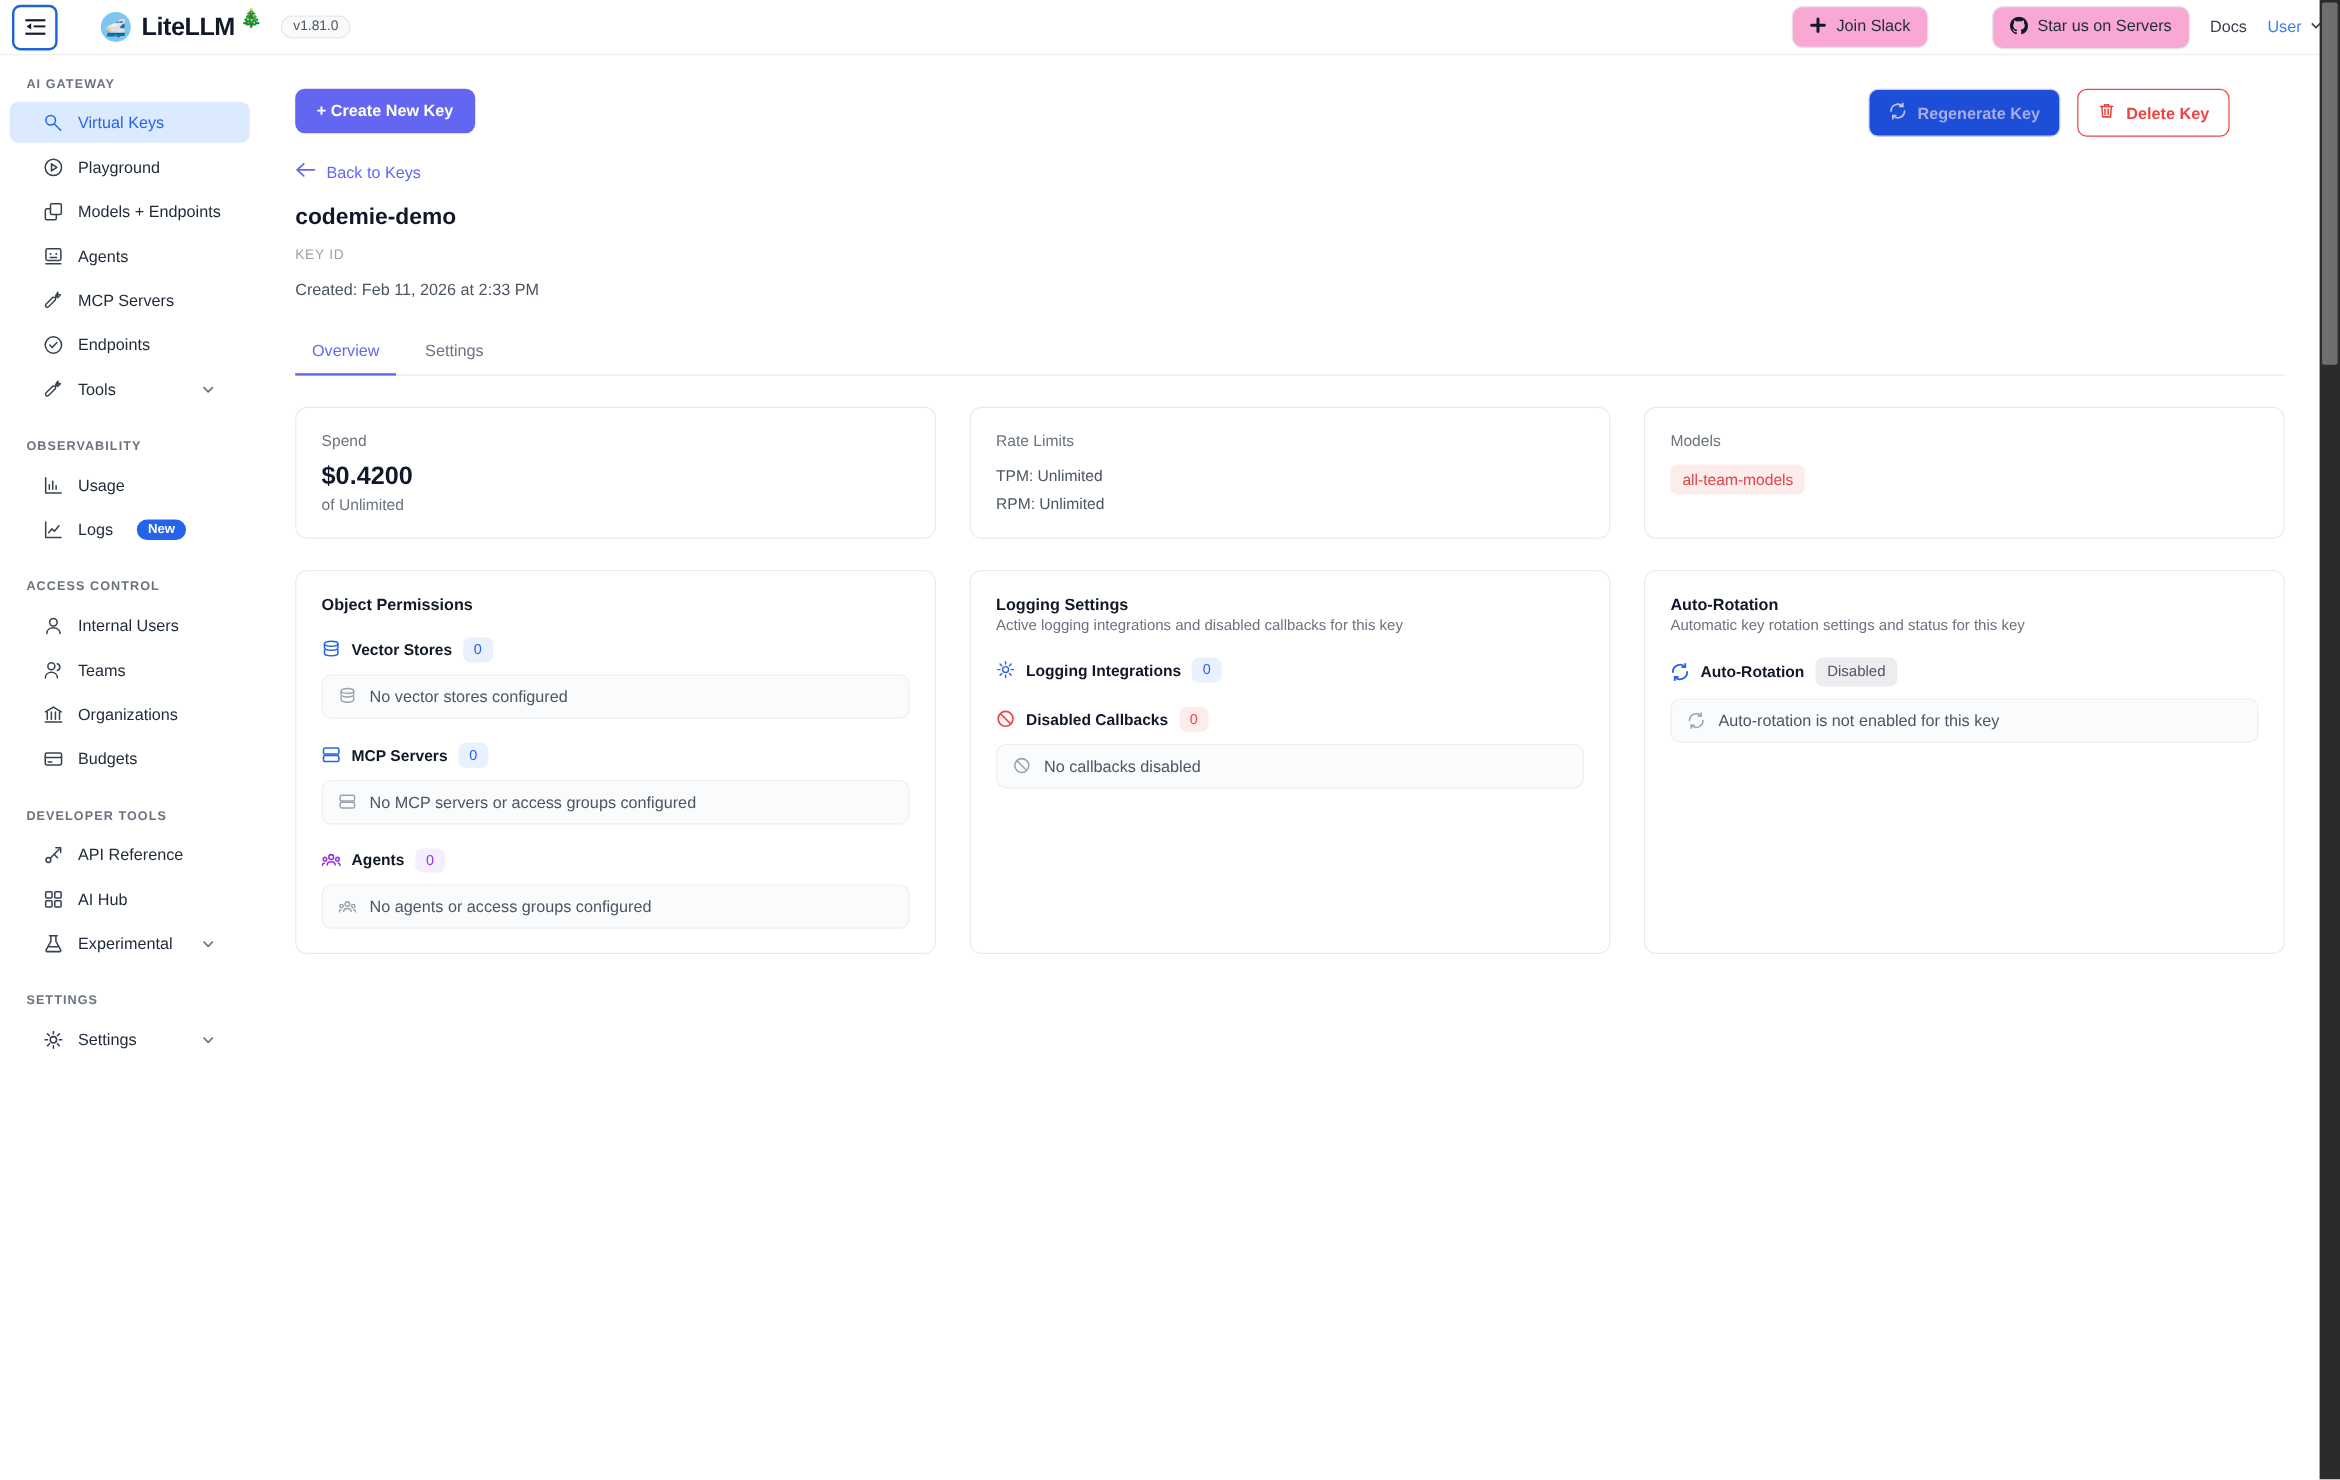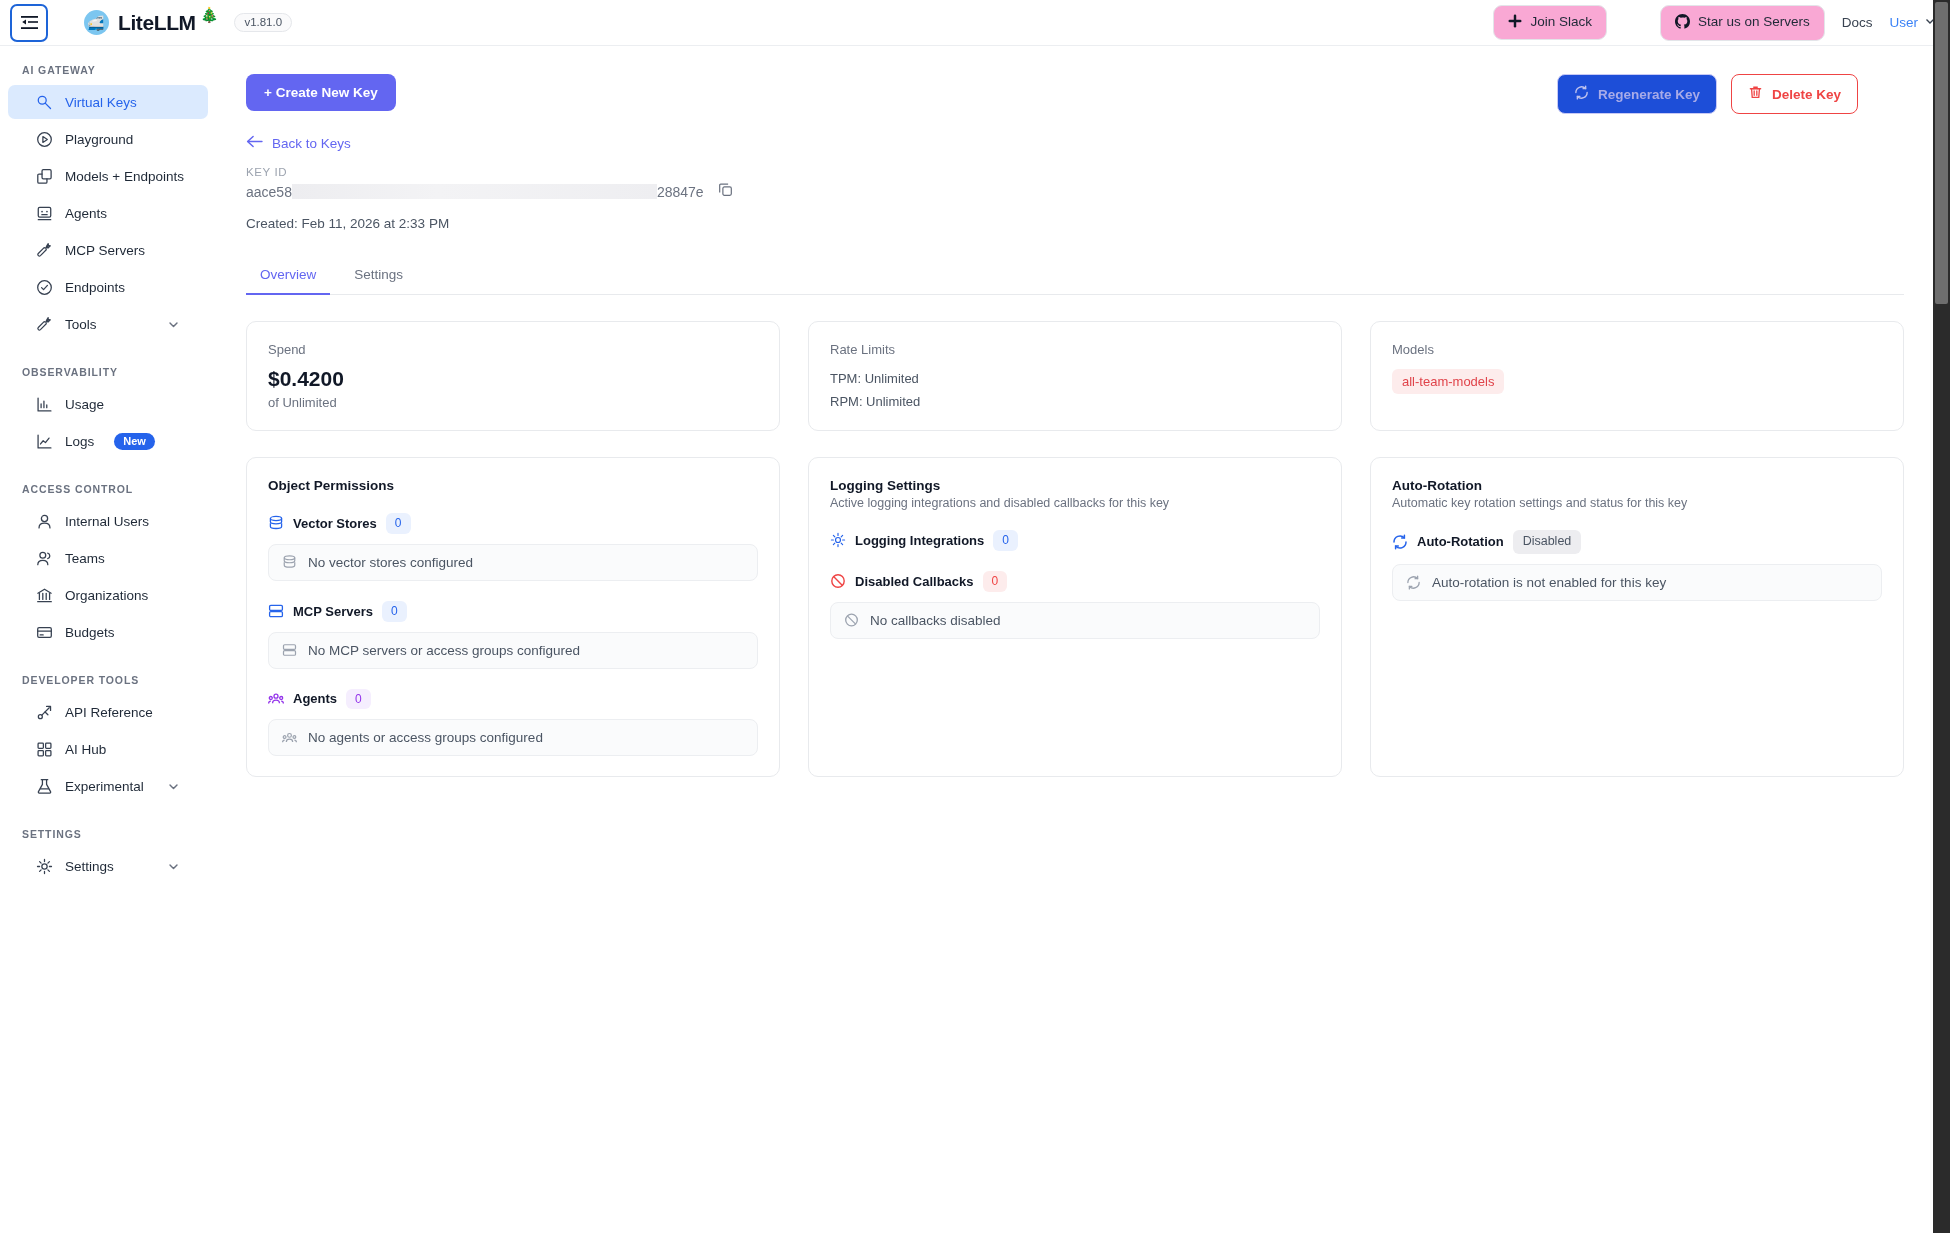--- a/index.html
+++ b/index.html
@@ -525,36 +525,24 @@
     <div class="back-link">
       <span>
         <svg width="17" height="13" viewBox="0 0 18 14" fill="none" stroke="#6366f1" stroke-width="1.6" stroke-linecap="round" stroke-linejoin="round">
           <path d="M17 7H2"></path>
             <path d="M7.5 1.6 L1.6 7 L7.5 12.4"></path>
         </svg>
       </span>
       <span>Back to Keys</span>
     </div>
 
+    <div class="key-title">codemie-demo</div>
 
     <div class="key-id-label">KEY ID</div>
 
-    <div class="key-id-row">
-      <span class="key-id-mono">aace58</span>
-      <span class="key-blur"></span>
-      <span class="key-id-mono">28847e</span>
-      <span class="copy-btn">
-        <span>
-          <svg width="15" height="15" viewBox="0 0 16 16" fill="none" stroke="#6b7280" stroke-width="1.3">
-            <rect x="5.2" y="5.2" width="9" height="9" rx="1.6"></rect>
-            <path d="M10.8 2.2h-8a1 1 0 0 0-1 1v8"></path>
-          </svg>
-        </span>
-      </span>
-    </div>
 
     <div class="created-line">Created: Feb 11, 2026 at 2:33 PM</div>
 
     <div id="tabs">
       <div class="tab active">Overview</div>
       <div class="tab">Settings</div>
     </div>
 
     
     <div class="cards-row">

